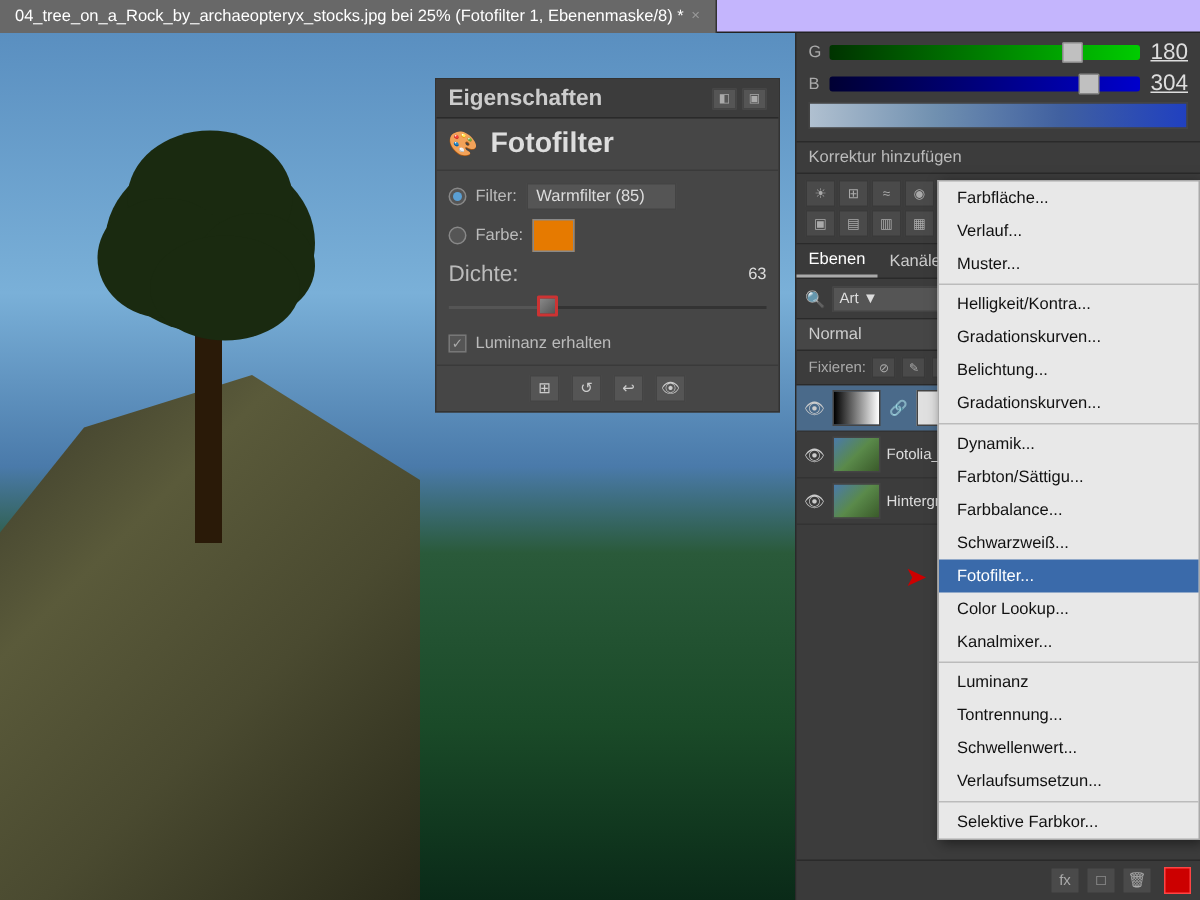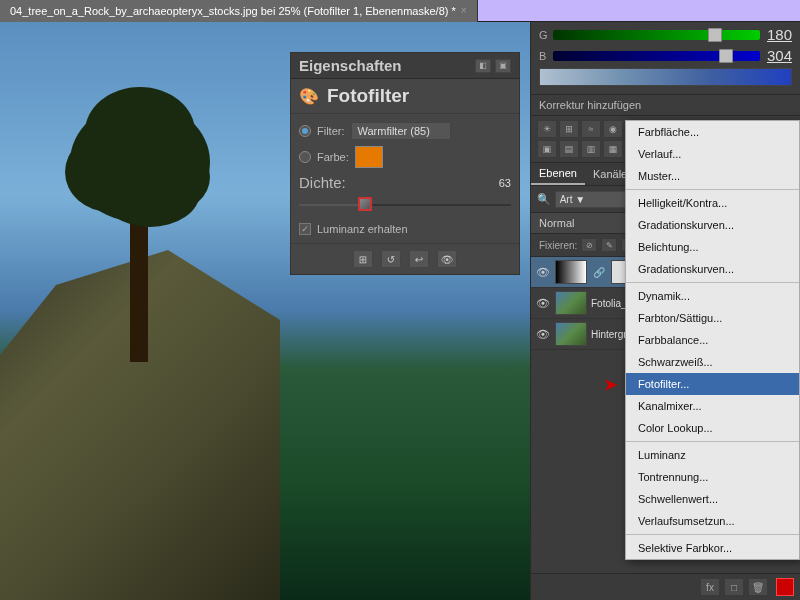--- a/index.html
+++ b/index.html
@@ -746,22 +746,22 @@
         <div class="dropdown-item">Helligkeit/Kontra...</div>
         <div class="dropdown-item">Gradationskurven...</div>
         <div class="dropdown-item">Belichtung...</div>
         <div class="dropdown-item">Gradationskurven...</div>
         <div class="dropdown-separator"></div>
         <div class="dropdown-item">Dynamik...</div>
         <div class="dropdown-item">Farbton/Sättigu...</div>
         <div class="dropdown-item">Farbbalance...</div>
         <div class="dropdown-item">Schwarzweiß...</div>
         <div class="dropdown-item highlighted" style="position: relative;">Fotofilter...<span style="position: absolute; left: -22px; top: 2px; color: rgb(204, 0, 0); font-size: 16px; font-weight: bold;">➤</span></div>
+        <div class="dropdown-item">Color Lookup...</div>
         <div class="dropdown-item">Kanalmixer...</div>
-        <div class="dropdown-item">Color Lookup...</div>
         <div class="dropdown-separator"></div>
         <div class="dropdown-item">Luminanz</div>
         <div class="dropdown-item">Tontrennung...</div>
         <div class="dropdown-item">Schwellenwert...</div>
         <div class="dropdown-item">Verlaufsumsetzun...</div>
         <div class="dropdown-separator"></div>
         <div class="dropdown-item">Selektive Farbkor...</div>
       </div>
 
     <div class="bottom-toolbar">

